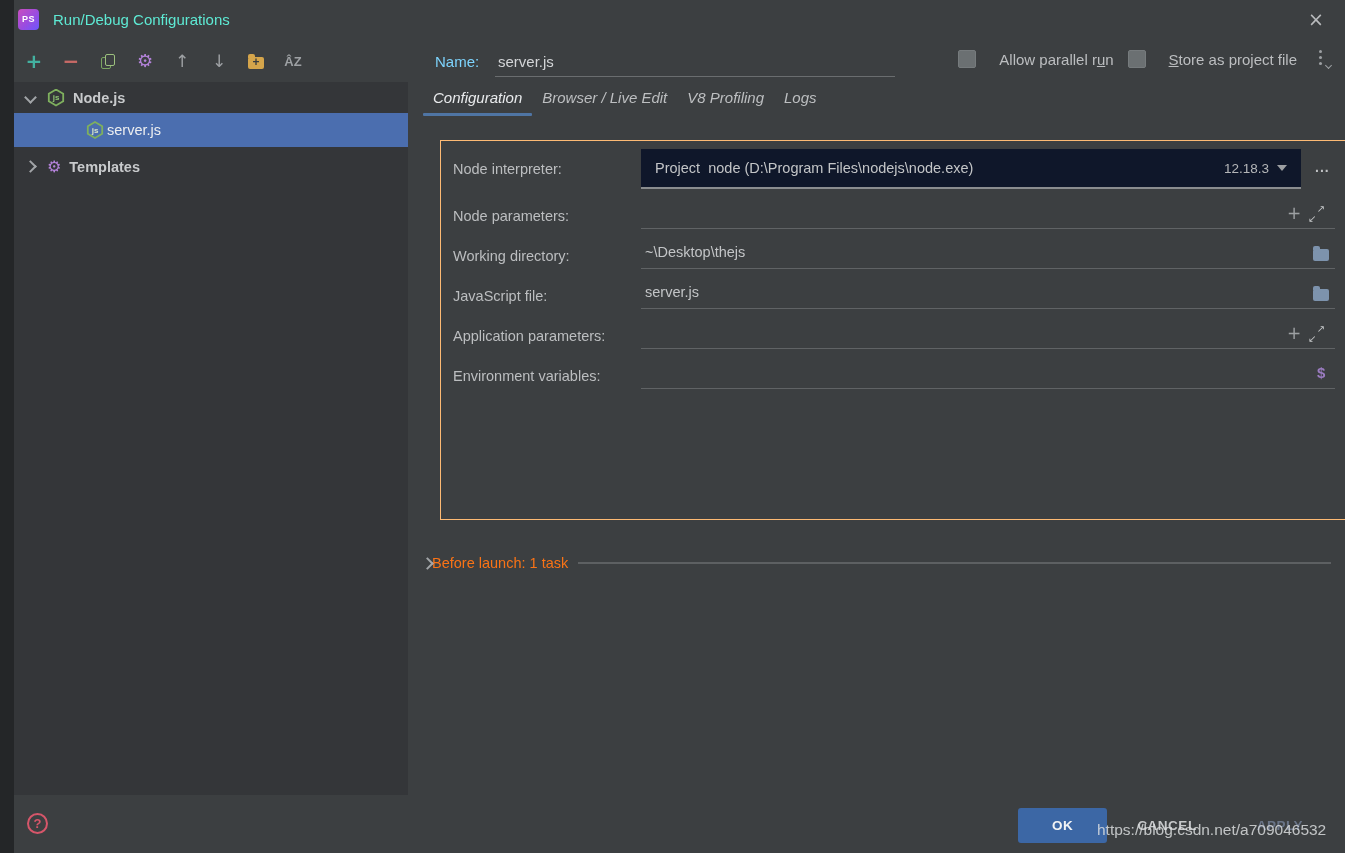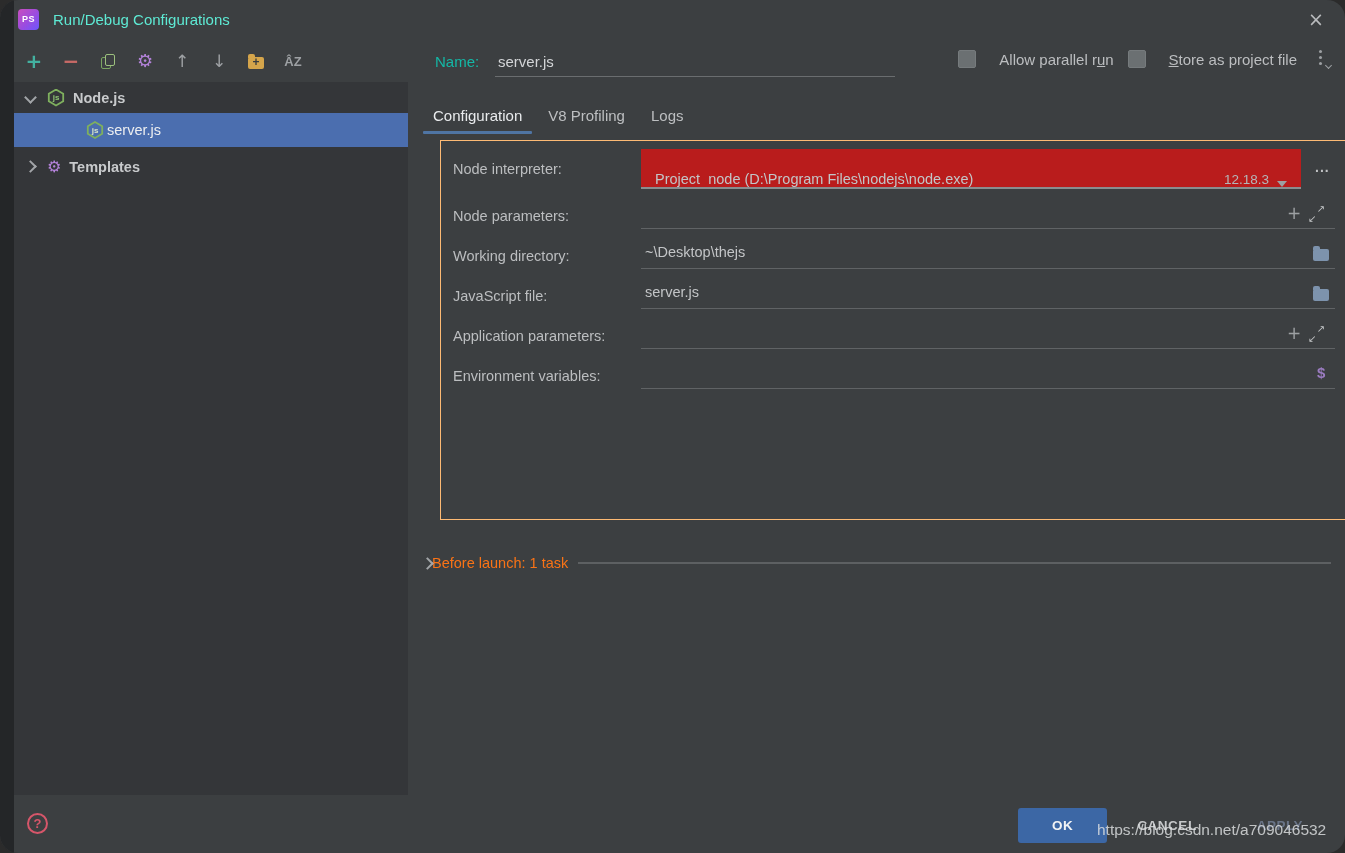--- a/index.html
+++ b/index.html
@@ -1,17 +1,17 @@
 <!DOCTYPE html>
 <html><head>
 <meta charset="utf-8">
 <style>
   html,body{margin:0;padding:0;background:#2b2b2b;}
   .screen{position:relative;width:1345px;height:853px;background:#3c3f41;overflow:hidden;
-          font-family:"Liberation Sans",sans-serif;color:#bcbec0;border-radius:18px;}
+          font-family:"Liberation Sans",sans-serif;color:#bcbec0;}
   .glyph{font-family:"DejaVu Sans",sans-serif;}
 
   
   .edge-strip{position:absolute;left:0;top:0;width:14px;height:853px;background:#242628;}
 
   
   .titlebar{position:absolute;left:14px;top:0;right:0;height:38px;display:flex;align-items:center;}
   .app-logo{width:21px;height:21px;margin-left:4px;border-radius:4px;
             background:linear-gradient(135deg,#c94fbf 0%,#9a4ce0 55%,#6b57ff 100%);
             display:flex;align-items:center;justify-content:center;
@@ -50,56 +50,56 @@
        display:flex;align-items:center;justify-content:center;}
   .hex .hex-in{position:absolute;inset:2px;clip-path:polygon(50% 0,95% 26%,95% 74%,50% 100%,5% 74%,5% 26%);
        background:#343639;display:flex;align-items:center;justify-content:center;
        font-size:8px;font-weight:bold;color:#8fc574;}
   .trow.selected .hex .hex-in{background:#4b6eaf;color:#d9e6c8;}
   .ic-npm{width:13px;height:13px;border:2px solid #c75450;border-radius:2px;position:relative;flex:none;}
   .ic-npm::after{content:"";position:absolute;left:6px;top:4px;width:2.5px;height:9px;background:#c75450;}
   .t-label{margin-left:8px;}
 
   
-  .name-label{position:absolute;left:435px;top:53px;font-size:15px;color:#14b8a6;}
+  .name-label{position:absolute;left:435px;top:53px;font-size:15px;color:#7dd3fc;}
   .name-field{position:absolute;left:495px;top:47px;width:400px;height:30px;border-bottom:1px solid #6a6d6f;
               font-size:15px;color:#d3d5d7;display:flex;align-items:center;padding-left:3px;box-sizing:border-box;}
   .hdr-right{position:absolute;top:48px;right:14px;display:flex;align-items:center;gap:14px;}
   .chk{display:flex;align-items:center;gap:23px;cursor:pointer;font-size:15px;color:#bcbec0;}
   .chk-box{width:16px;height:16px;background:#6b7072;border:1px solid #767b7d;border-radius:2px;flex:none;}
   .mn{text-decoration:underline;}
   .kebab-wrap{position:relative;width:16px;height:22px;cursor:pointer;margin-left:4px;}
   .kebab{position:absolute;left:4px;top:2px;width:3px;height:3px;background:#9da0a3;border-radius:50%;
          box-shadow:0 6px 0 #9da0a3,0 12px 0 #9da0a3;}
   .kebab-chev{position:absolute;right:0;bottom:2px;width:4px;height:4px;border-right:1.5px solid #9da0a3;border-bottom:1.5px solid #9da0a3;transform:rotate(45deg);}
 
   
-  .tabs{position:absolute;left:423px;top:97px;height:37px;display:flex;gap:6px;}
+  .tabs{position:absolute;left:423px;top:79px;height:37px;display:flex;font-style:italic;}
   .tab{padding:0 10px;display:flex;align-items:center;font-size:15px;color:#bdbfc1;cursor:pointer;position:relative;}
   .tab.active{color:#e9ebed;}
   .tab.active::after{content:"";position:absolute;left:0;right:0;bottom:0;height:3px;background:#4f75a4;border-radius:1px;}
 
   
   .form-panel{position:absolute;left:423px;top:140px;width:908px;height:380px;border:1px solid #fdba74;box-sizing:border-box;margin-left:17px;}
   .flabel{position:absolute;left:12px;font-size:14.5px;color:#bcbec0;}
   .ffield{position:absolute;left:200px;width:694px;height:33px;border-bottom:1px solid #606365;
           display:flex;align-items:center;font-size:14.5px;color:#c3c5c7;box-sizing:border-box;}
   .ffield .fval{padding-left:4px;white-space:pre;}
   .fic{position:absolute;display:flex;align-items:center;gap:8px;}
   .g-plus{color:#9da0a3;font-size:17px;line-height:1;cursor:pointer;}
   .ic-expand{position:relative;width:15px;height:15px;cursor:pointer;}
   .ic-expand .a1{position:absolute;right:-1px;top:-3px;font-size:10px;color:#c6c8ca;}
   .ic-expand .a2{position:absolute;left:-1px;bottom:-3px;font-size:10px;color:#c6c8ca;}
   .ic-folder{position:relative;width:16px;height:12px;background:#7d93ad;border-radius:2px;margin-top:3px;cursor:pointer;}
   .ic-folder::before{content:"";position:absolute;top:-3px;left:0;width:7px;height:4px;background:#7d93ad;border-radius:2px 2px 0 0;}
   .g-dollar{color:#9b7cc1;font-size:15px;font-weight:bold;cursor:pointer;}
 
   
-  .combo{position:absolute;left:200px;top:8px;width:660px;height:40px;background:#b91c1c;
-         border-bottom:2px solid #8a8d8f;box-sizing:border-box;display:flex;align-items:flex-end;cursor:pointer;}
+  .combo{position:absolute;left:200px;top:8px;width:660px;height:40px;background:#0f172a;
+         border-bottom:2px solid #8a8d8f;box-sizing:border-box;display:flex;align-items:center;cursor:pointer;}
   .combo-value{padding-left:14px;font-size:14.5px;color:#c3c5c7;white-space:pre;flex:1;}
   .combo-version{font-size:13.5px;color:#b4b6b8;margin-right:8px;}
   .combo-arrow{width:0;height:0;border-left:5px solid transparent;border-right:5px solid transparent;
                border-top:6px solid #9da0a3;margin-right:14px;}
   .more-btn{position:absolute;left:868px;top:18px;color:#c0c2c4;font-size:14px;font-weight:bold;letter-spacing:1px;cursor:pointer;background:none;border:none;line-height:1;}
 
   
   .before-launch{position:absolute;left:423px;top:548px;width:908px;height:30px;display:flex;align-items:center;}
   .bl-text{font-size:14.5px;color:#f97316;}
   .bl-line{flex:1;height:2px;background:#5d6062;margin-left:10px;}
@@ -198,20 +198,21 @@
       <span><span></span><span class="mn">S</span><span>tore as project file</span></span>
     </div>
     <div class="kebab-wrap">
       <span class="kebab"></span>
       <span class="kebab-chev"></span>
     </div>
   </div>
 
   <div class="tabs">
     <div class="tab active">Configuration</div>
+    <div class="tab">Browser / Live Edit</div>
     <div class="tab">V8 Profiling</div>
     <div class="tab">Logs</div>
   </div>
 
   <div class="form-panel">
 
     <div class="flabel" style="top:20px;">Node interpreter:</div>
     <div class="combo">
       <span class="combo-value">Project  node (D:\Program Files\nodejs\node.exe)</span>
       <span class="combo-version">12.18.3</span>

